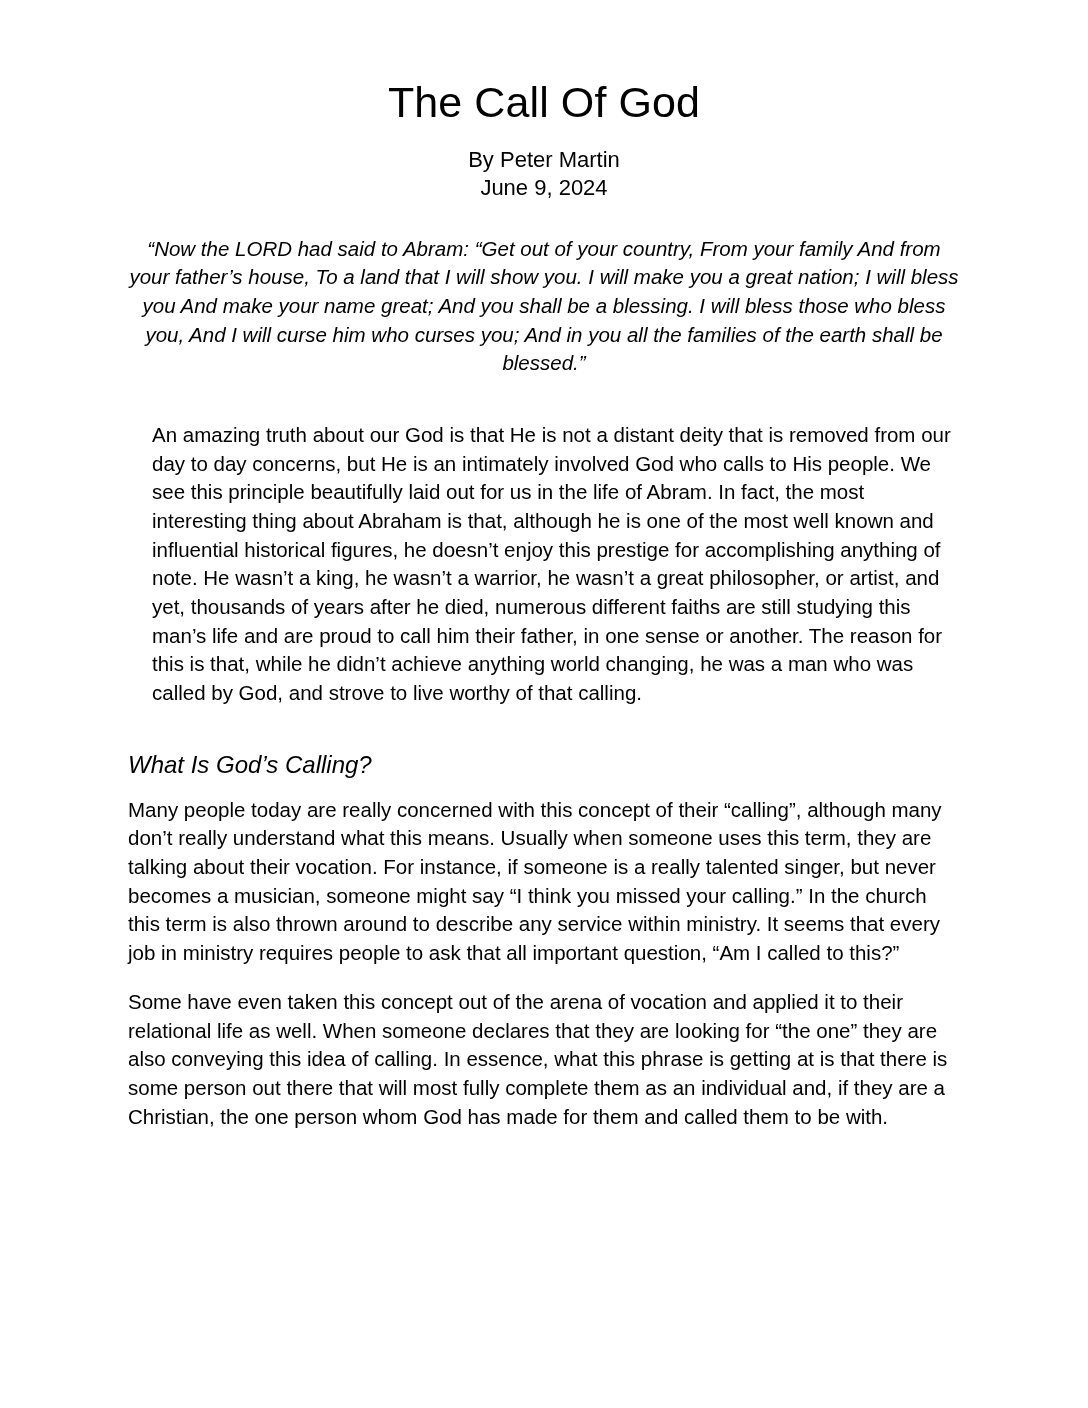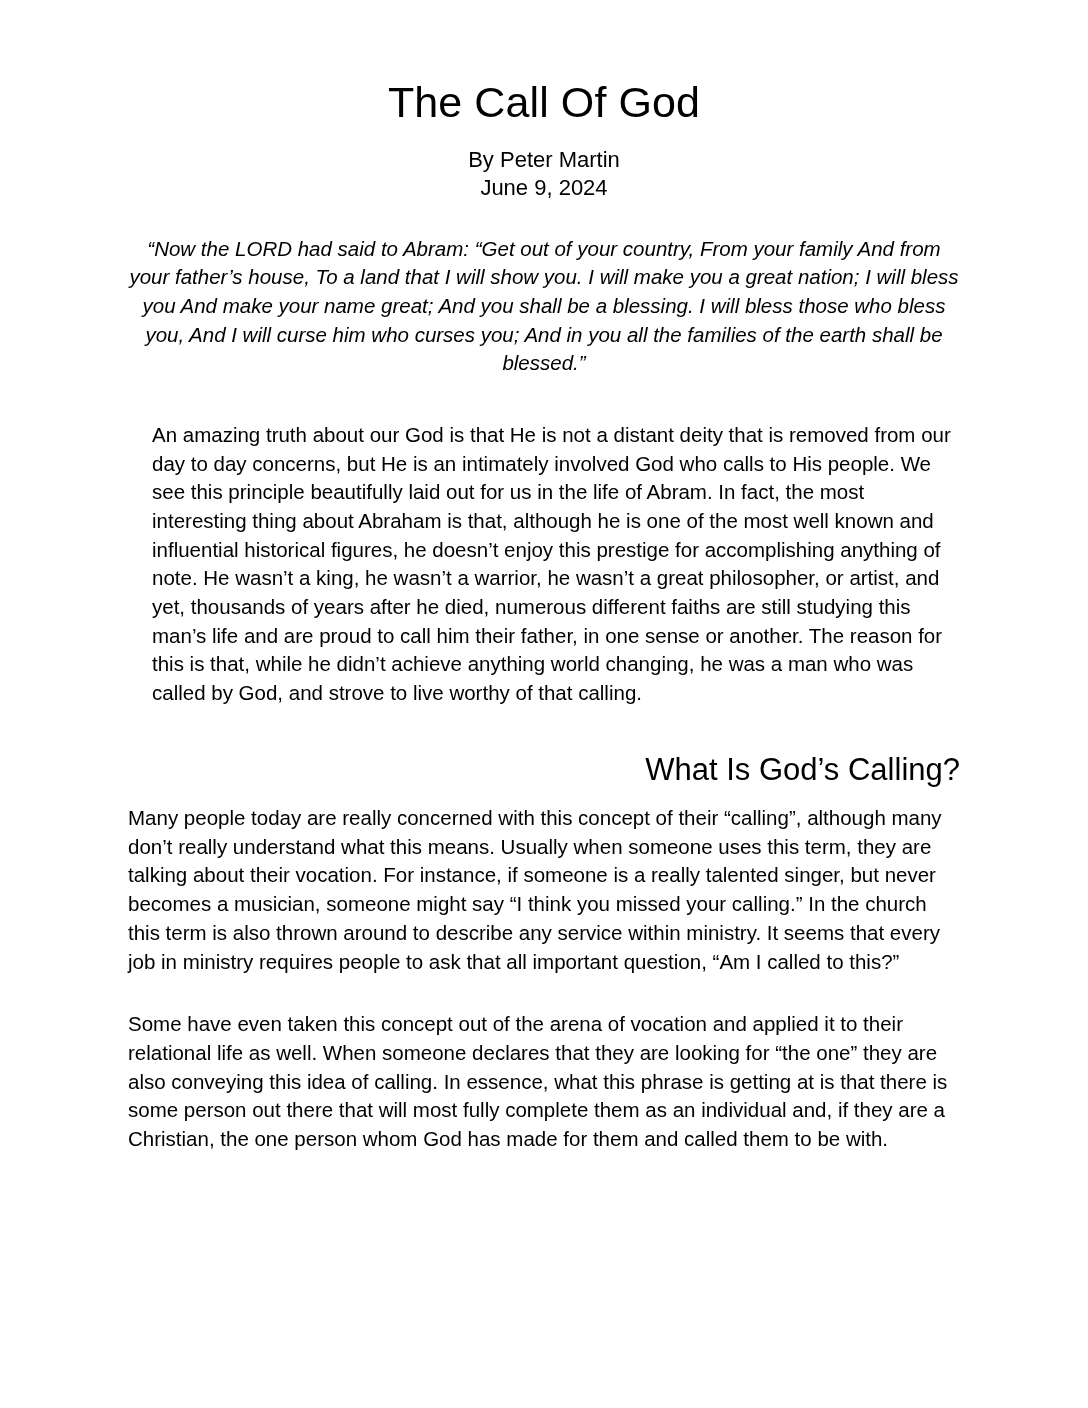--- a/index.html
+++ b/index.html
@@ -56,30 +56,31 @@
     font-size: 20.5px;
     line-height: 28.7px;
     margin: 0;
     text-align: left;
   }
   .para-gap-large {
     margin-top: 43px;
     margin-left: 24px;
   }
   .para-gap {
-    margin-top: 34px;
+    margin-top: 20px;
   }
   .section-heading {
-    font-size: 31px;
+    font-size: 24px;
     font-weight: 400;
     line-height: 1.2;
     margin: 0;
     padding-top: 43px;
     padding-bottom: 16px;
-    text-align: right;
+    text-align: left;
+    font-style: italic;
   }
 </style>
 </head>
 <body>
 
 <div class="page">
 
   <h1 class="doc-title">The Call Of God</h1>
 
   <div class="byline-block">

